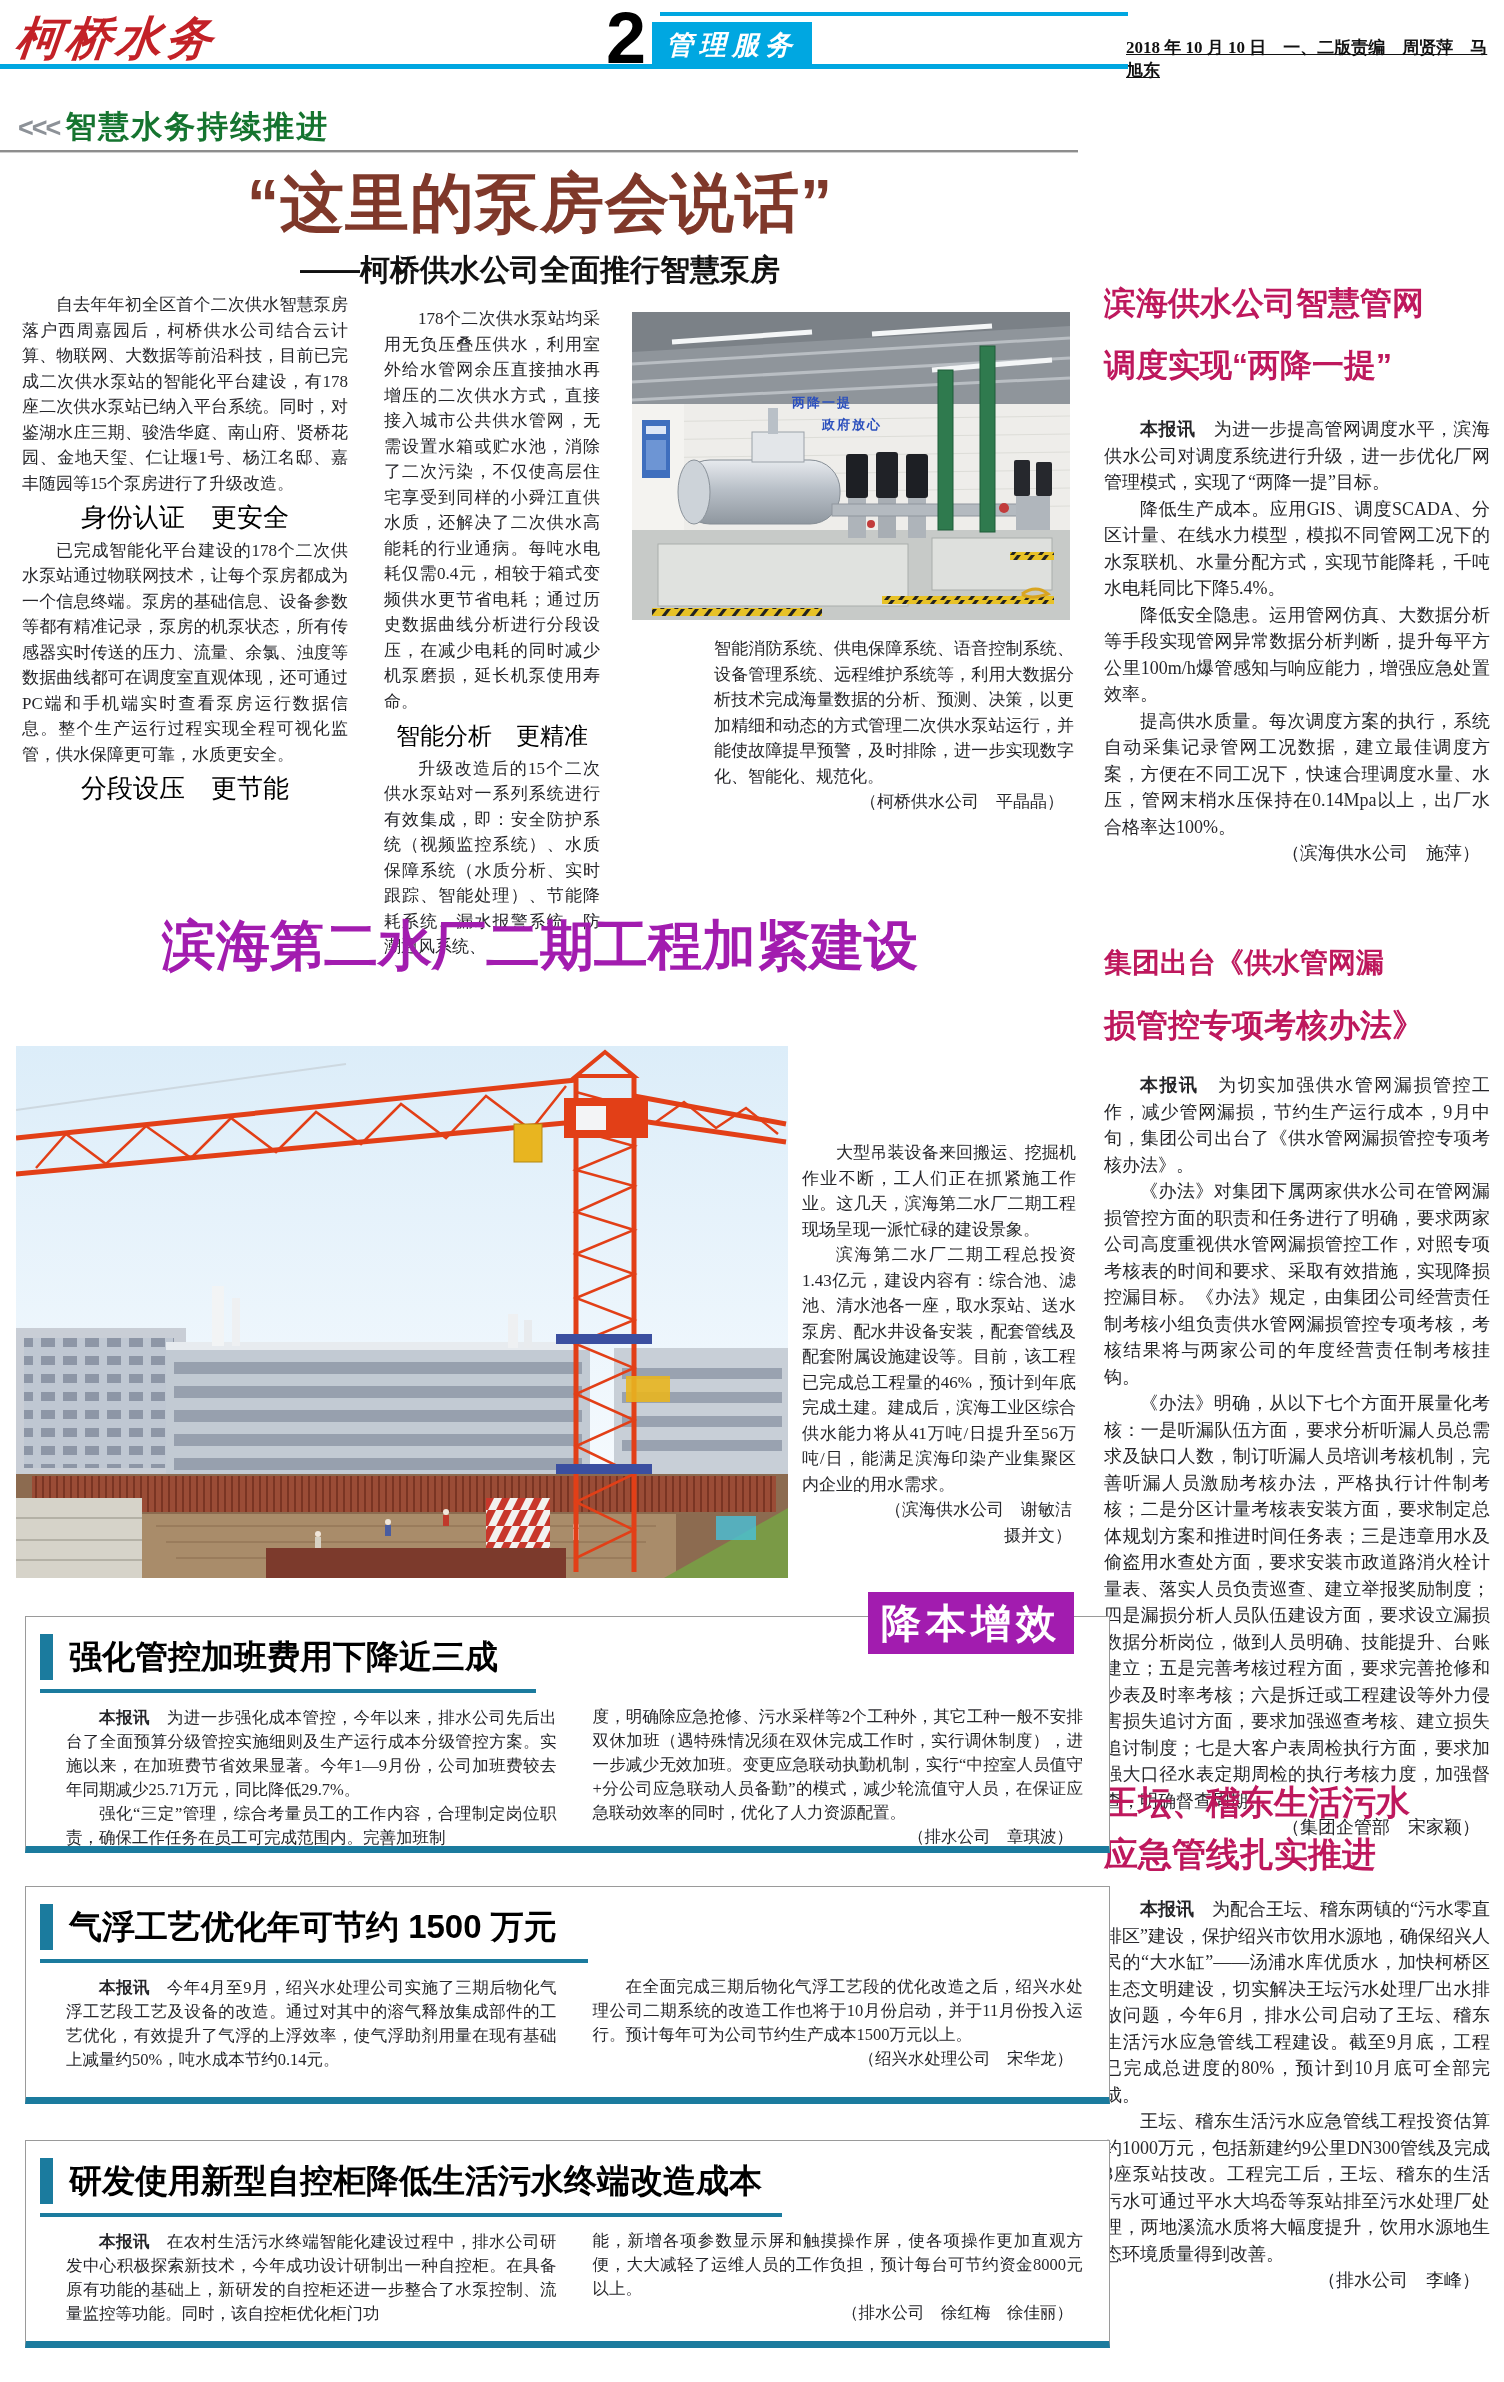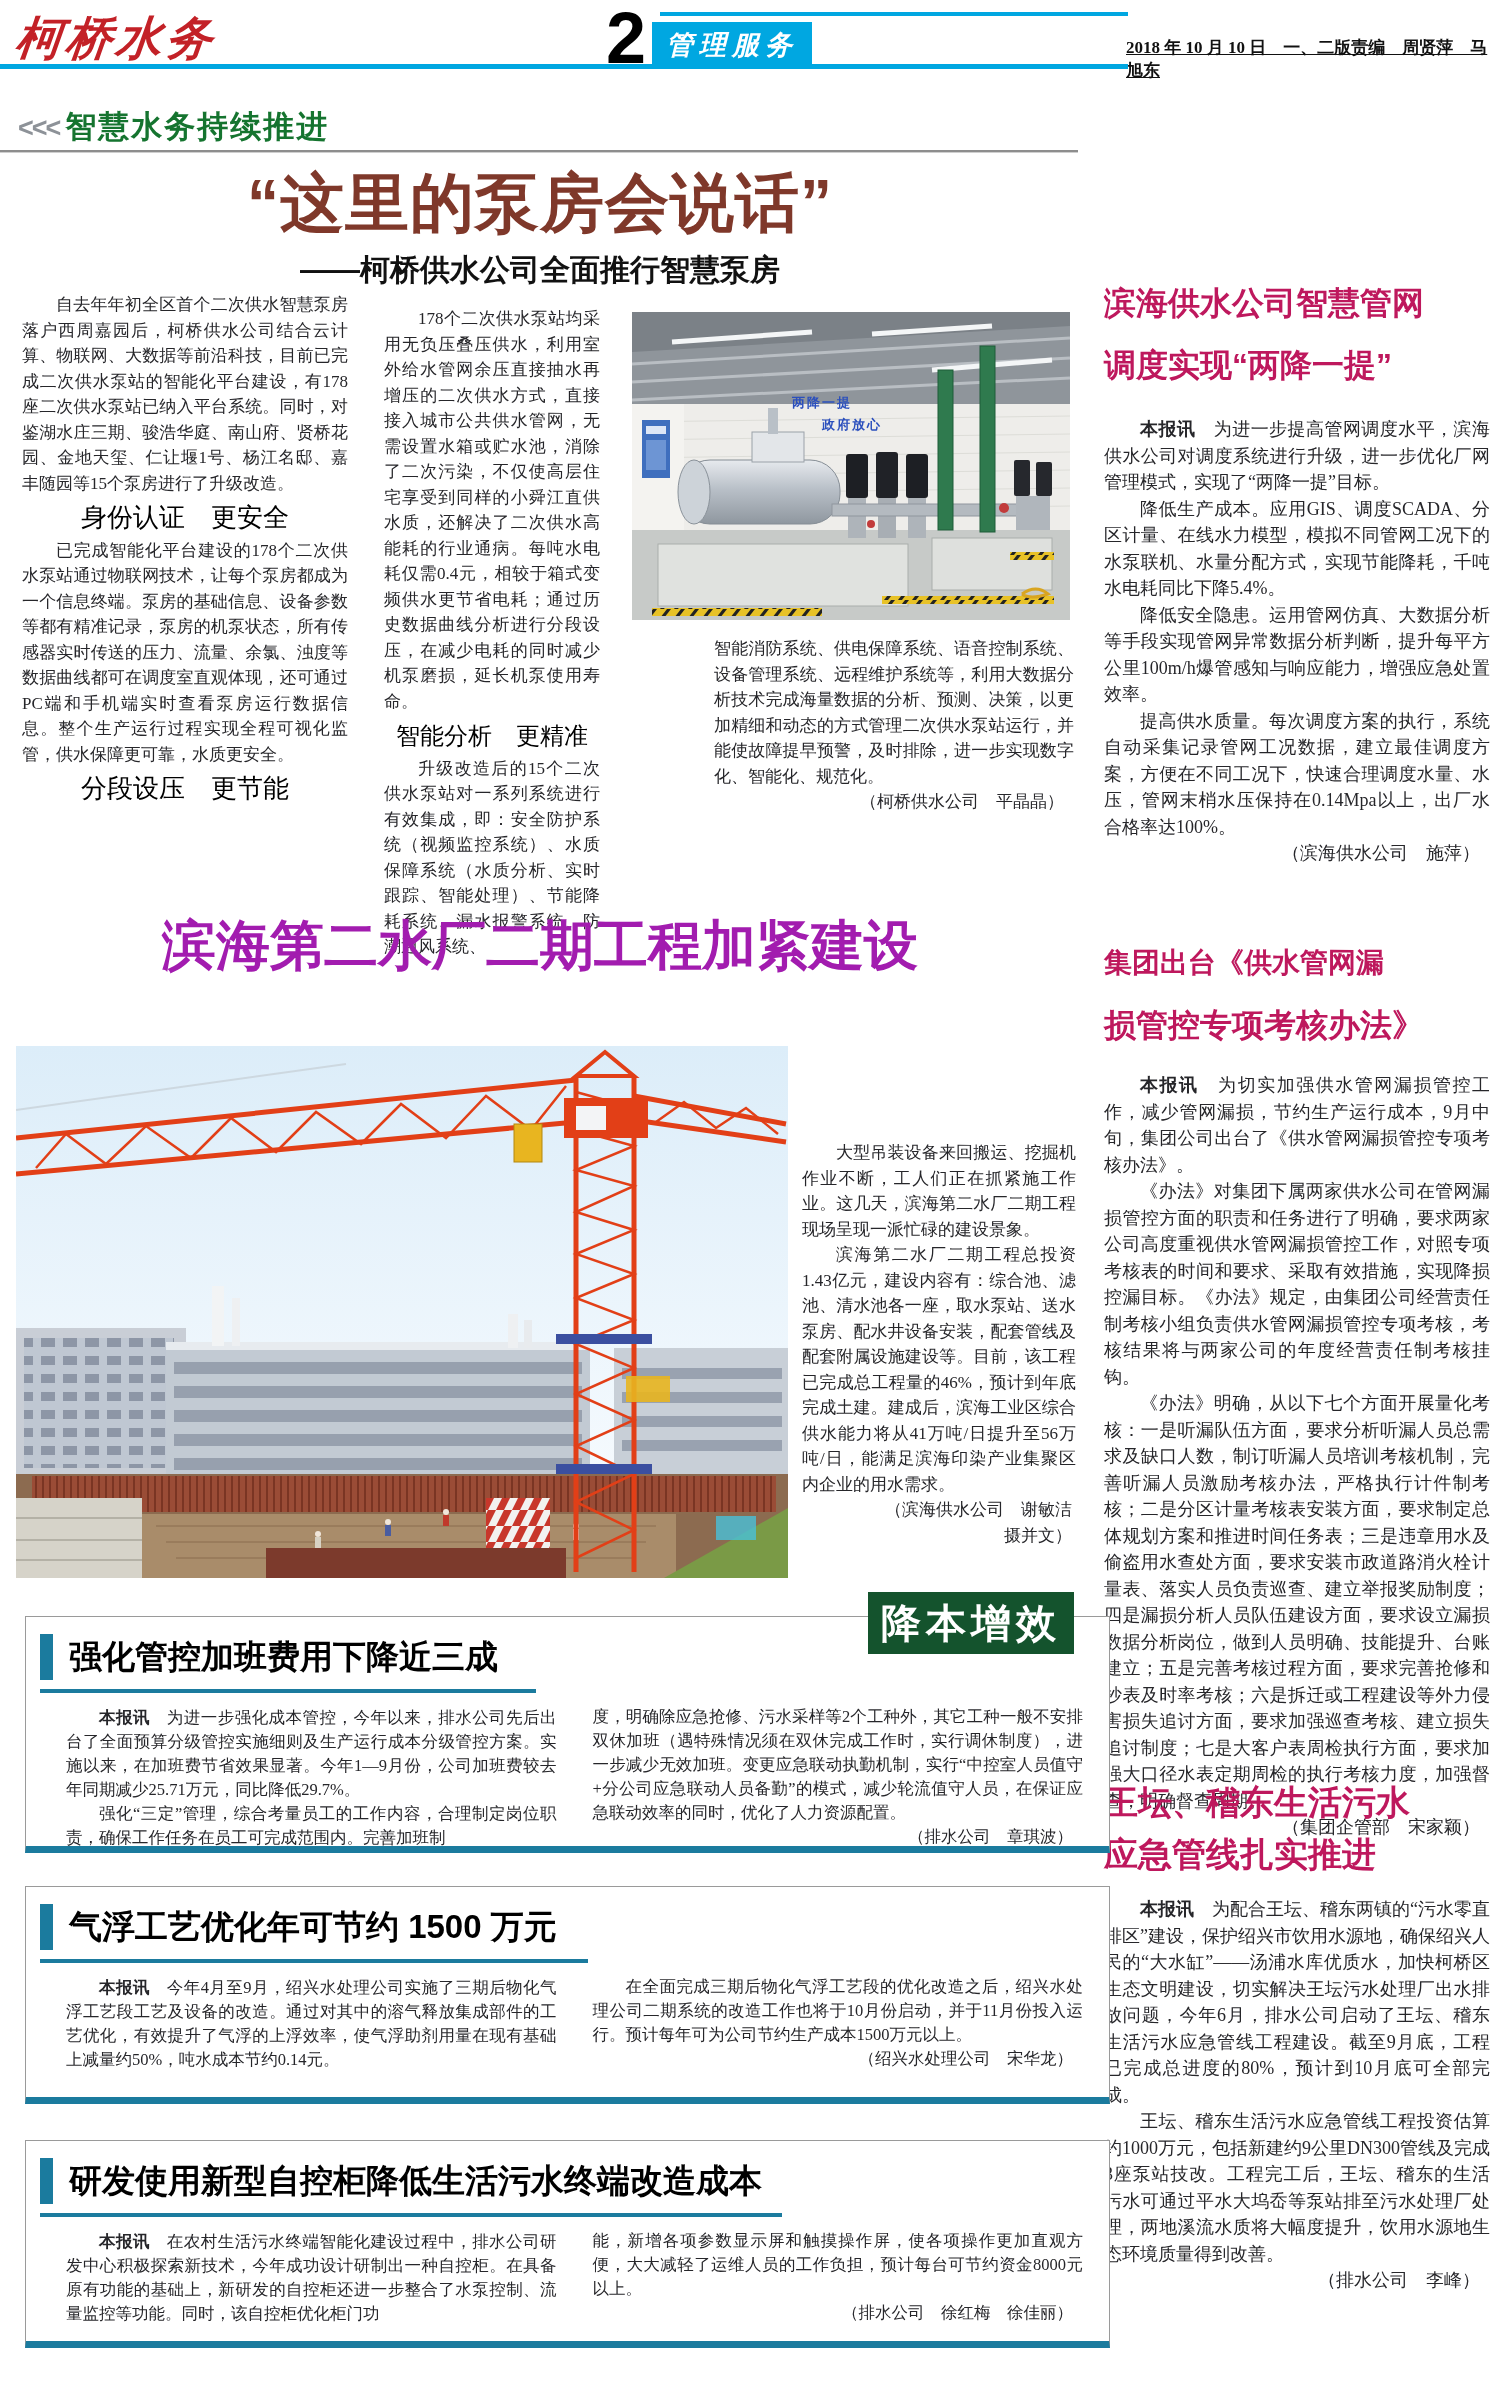--- a/index.html
+++ b/index.html
@@ -52,21 +52,21 @@
   .side-title { text-align:left; font-weight:900; color:#be185d; }
   .side-body { text-align:justify; font-size:18px; line-height:26.5px; color:#26262a; }
   .side-body p.ind { text-indent:2em; }
 
   
   .headline2 { left:0; top:910px; width:1080px; text-align:center; font-size:54px; font-weight:900; color:#a21caf; }
   .photo2 { left:16px; top:1046px; width:772px; height:532px; }
   .plant-text { left:802px; top:1140px; width:274px; }
 
   
-  .badge { left:868px; top:1592px; width:206px; height:62px; background:#14532d; color:#fff;
+  .badge { left:868px; top:1592px; width:206px; height:62px; background:#a21caf; color:#fff;
            font-size:40px; font-weight:900; text-align:center; line-height:62px; letter-spacing:5px; z-index:3; }
   .cost-box { left:25px; width:1085px; border:1px solid #9a9a9a; border-bottom:7px solid #1b7b9e;
               background:#fff; overflow:hidden; }
   .box1 { top:1616px; height:237px; }
   .box2 { top:1886px; height:218px; }
   .box3 { top:2140px; height:208px; }
   .box-title-row { display:flex; align-items:center; margin:17px 0 0 14px; }
   .box-vbar { width:13px; height:46px; background:#1b7b9e; margin-right:16px; flex:none; }
   .box-title { font-size:33px; font-weight:900; color:#000; }
   .box-rule { height:4px; background:#1b7b9e; margin:9px 0 0 14px; }

